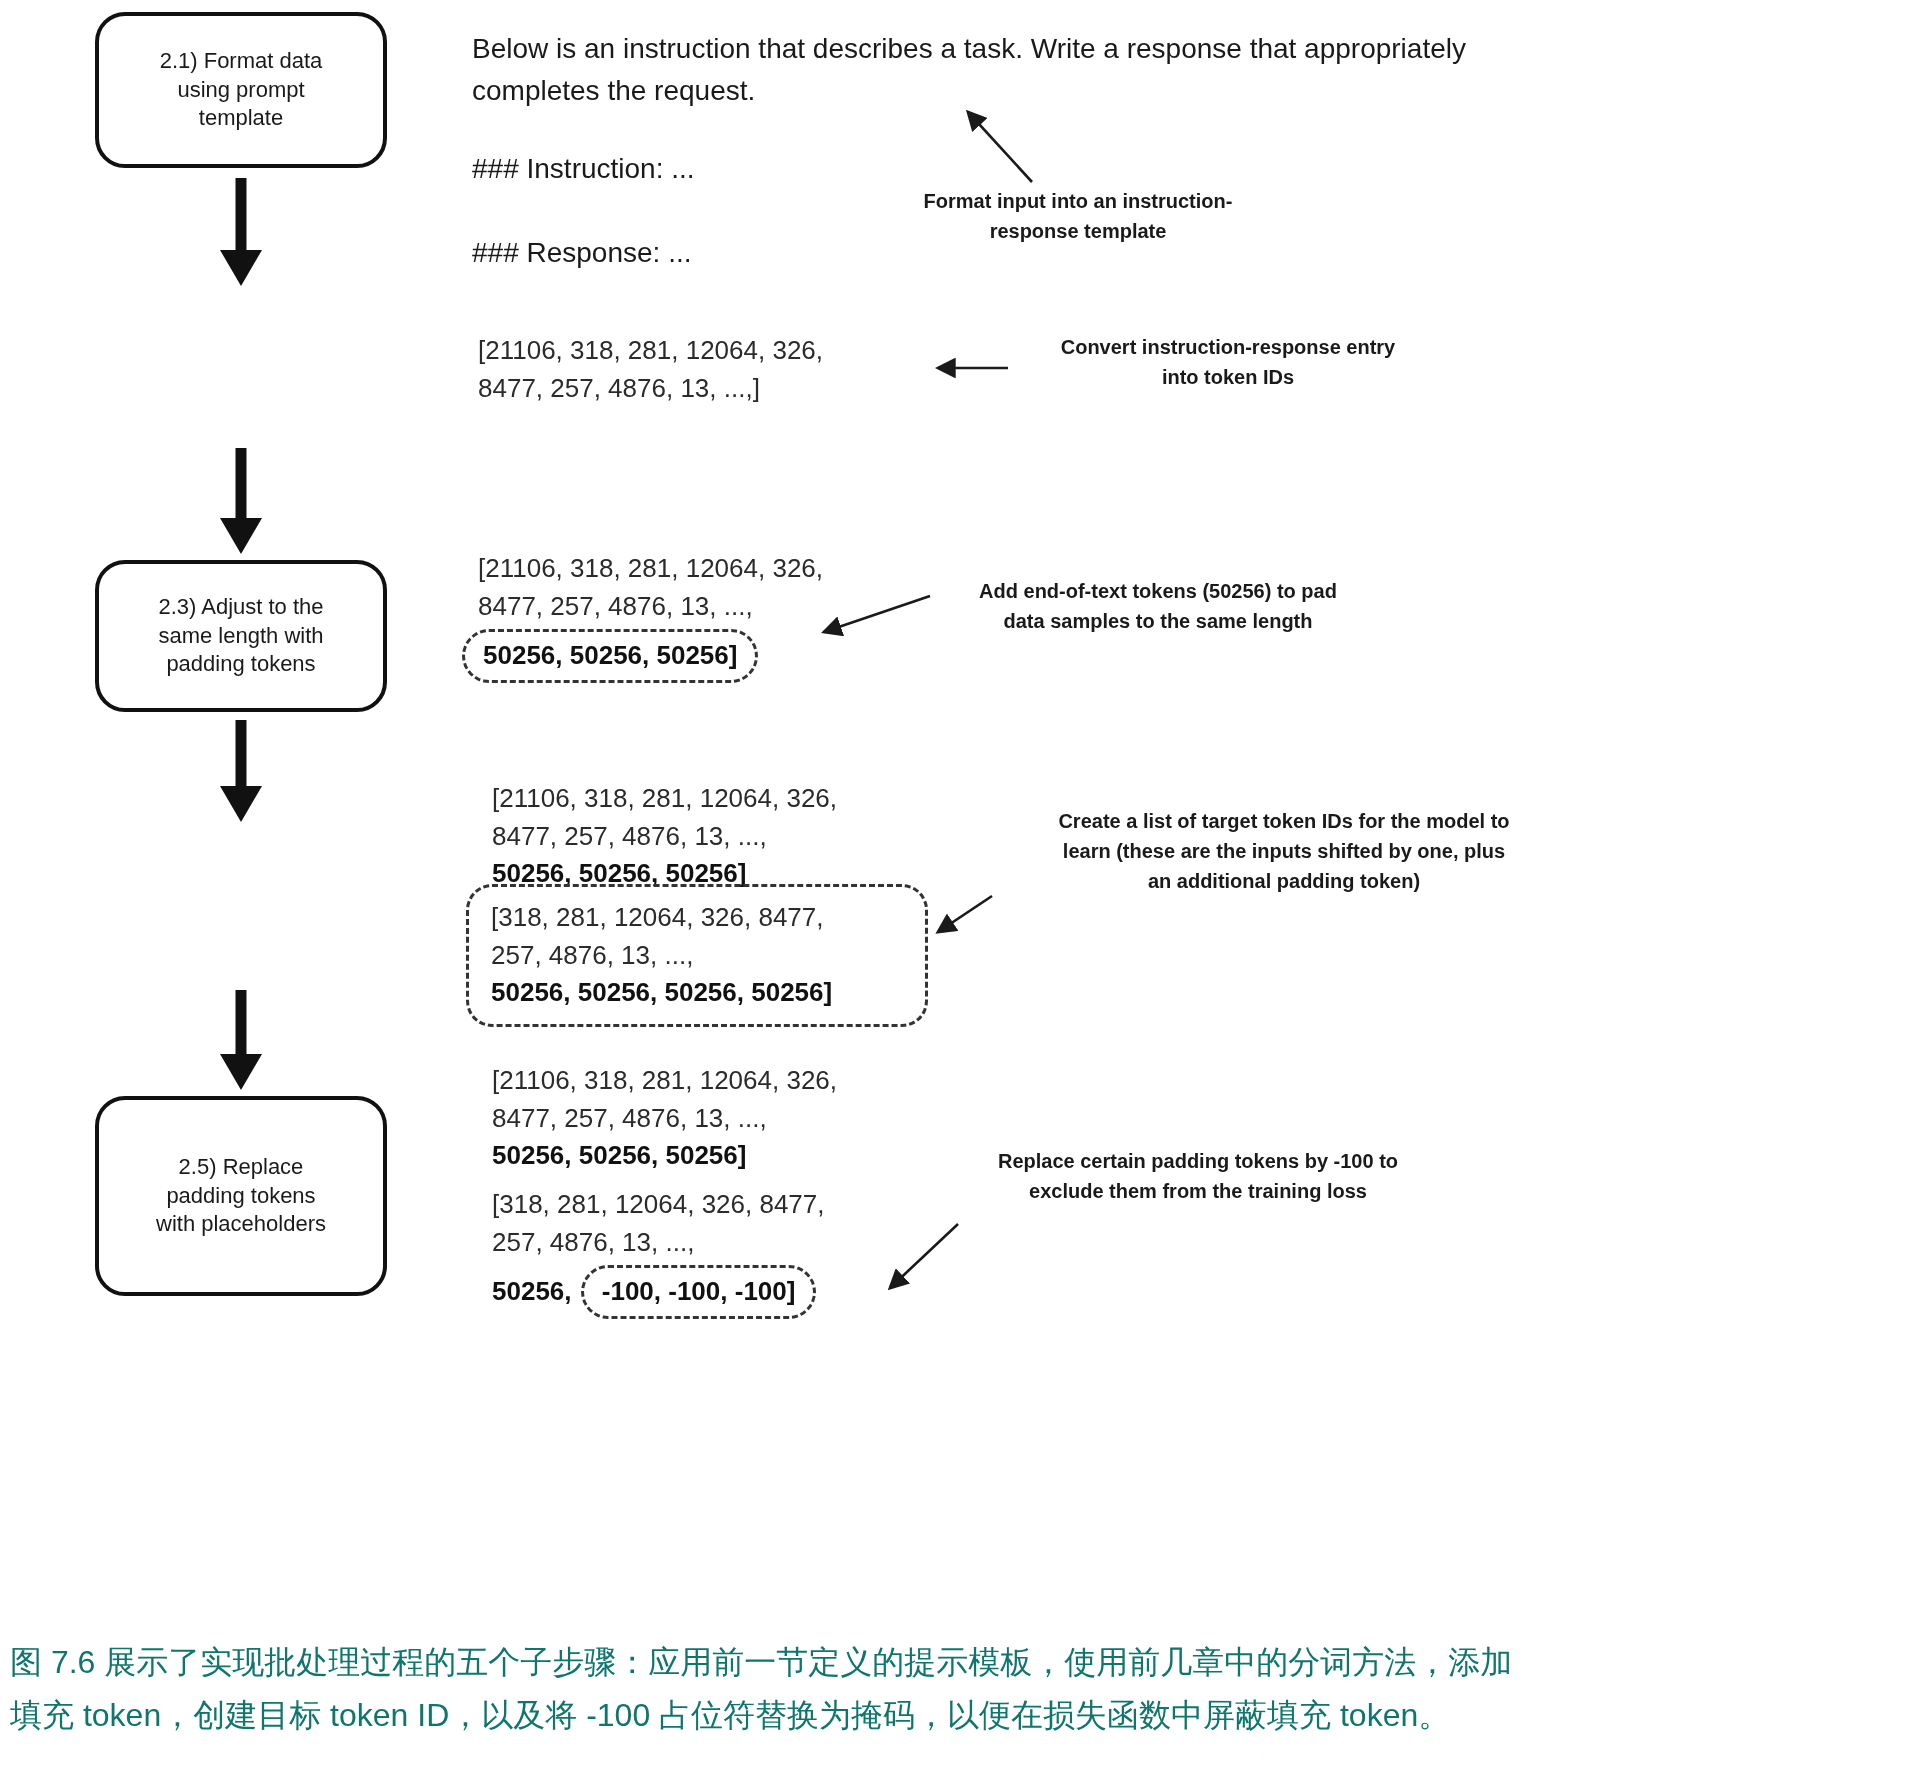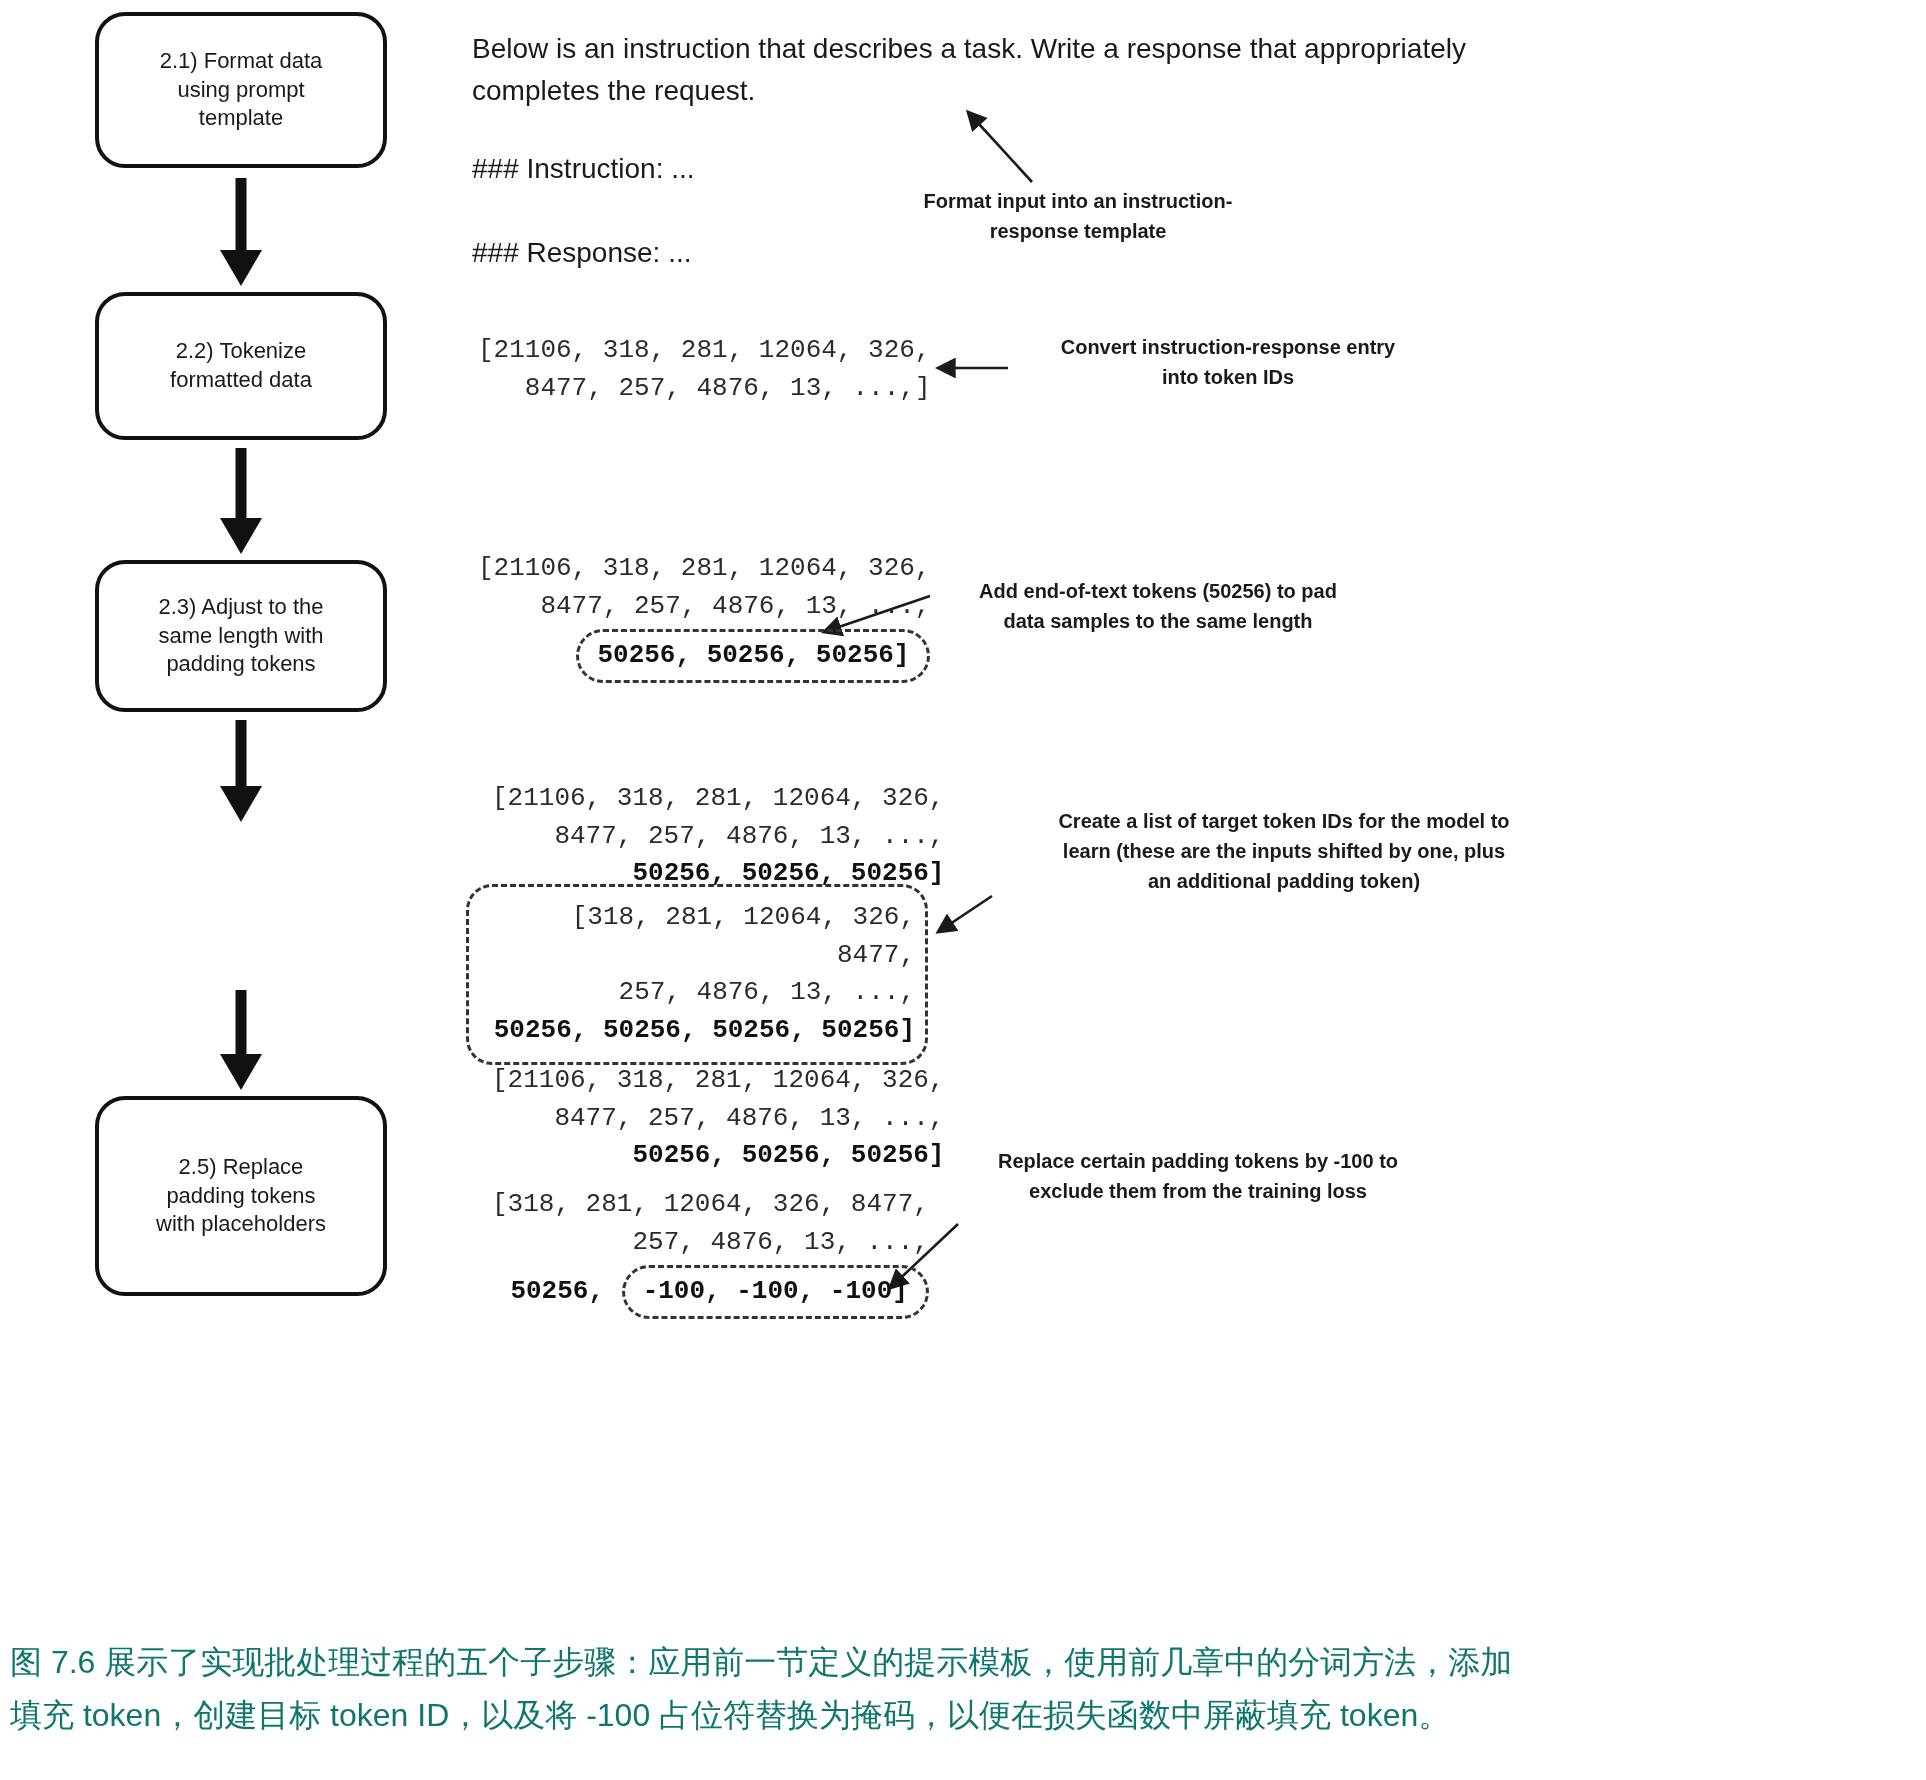--- a/index.html
+++ b/index.html
@@ -11,21 +11,21 @@
   .prewrap{white-space:pre-line;}
   
   .step-box{
     left:95px;width:292px;border:4.5px solid #111;border-radius:30px;background:#fff;
     display:flex;align-items:center;justify-content:center;text-align:center;
     font-size:22px;line-height:1.3;box-sizing:border-box;
   }
   
   .plain-text{font-size:28px;line-height:1.5;}
   
-  .mono{font-family:Liberation Mono, monospace;font-size:26px;line-height:1.45;color:#2b2b2b;text-align:right;}
+  .mono{font-family:Liberation Sans, sans-serif;font-size:26px;line-height:1.45;color:#2b2b2b;}
   .bold{font-weight:bold;color:#111;}
   .oval{
     display:inline-block;border:3px dashed #333;border-radius:34px;
     padding:5px 18px;margin-left:-16px;margin-top:4px;
   }
   .dashed-box{
     border:3px dashed #333;border-radius:26px;padding:12px 10px 12px 22px;
     box-sizing:border-box;
   }
   
@@ -67,24 +67,20 @@
     <line x1="1008" y1="368" x2="938" y2="368" stroke="#1a1a1a" stroke-width="2.6" marker-end="url(#thinAh)"></line>
     <line x1="930" y1="596" x2="824" y2="632" stroke="#1a1a1a" stroke-width="2.6" marker-end="url(#thinAh)"></line>
     <line x1="992" y1="896" x2="938" y2="932" stroke="#1a1a1a" stroke-width="2.6" marker-end="url(#thinAh)"></line>
     <line x1="958" y1="1224" x2="890" y2="1288" stroke="#1a1a1a" stroke-width="2.6" marker-end="url(#thinAh)"></line>
   </svg>
 
   <div class="abs step-box" style="top:12px;height:156px;">
     <span class="prewrap">2.1) Format data
 using prompt
 template</span>
-  </div>
-  <div class="abs step-box" style="top:292px;height:148px;">
-    <span class="prewrap">2.2) Tokenize
-formatted data</span>
   </div>
   <div class="abs step-box" style="top:560px;height:152px;">
     <span class="prewrap">2.3) Adjust to the
 same length with
 padding tokens</span>
   </div>
   <div class="abs step-box" style="top:1096px;height:200px;">
     <span class="prewrap">2.5) Replace
 padding tokens
 with placeholders</span>

